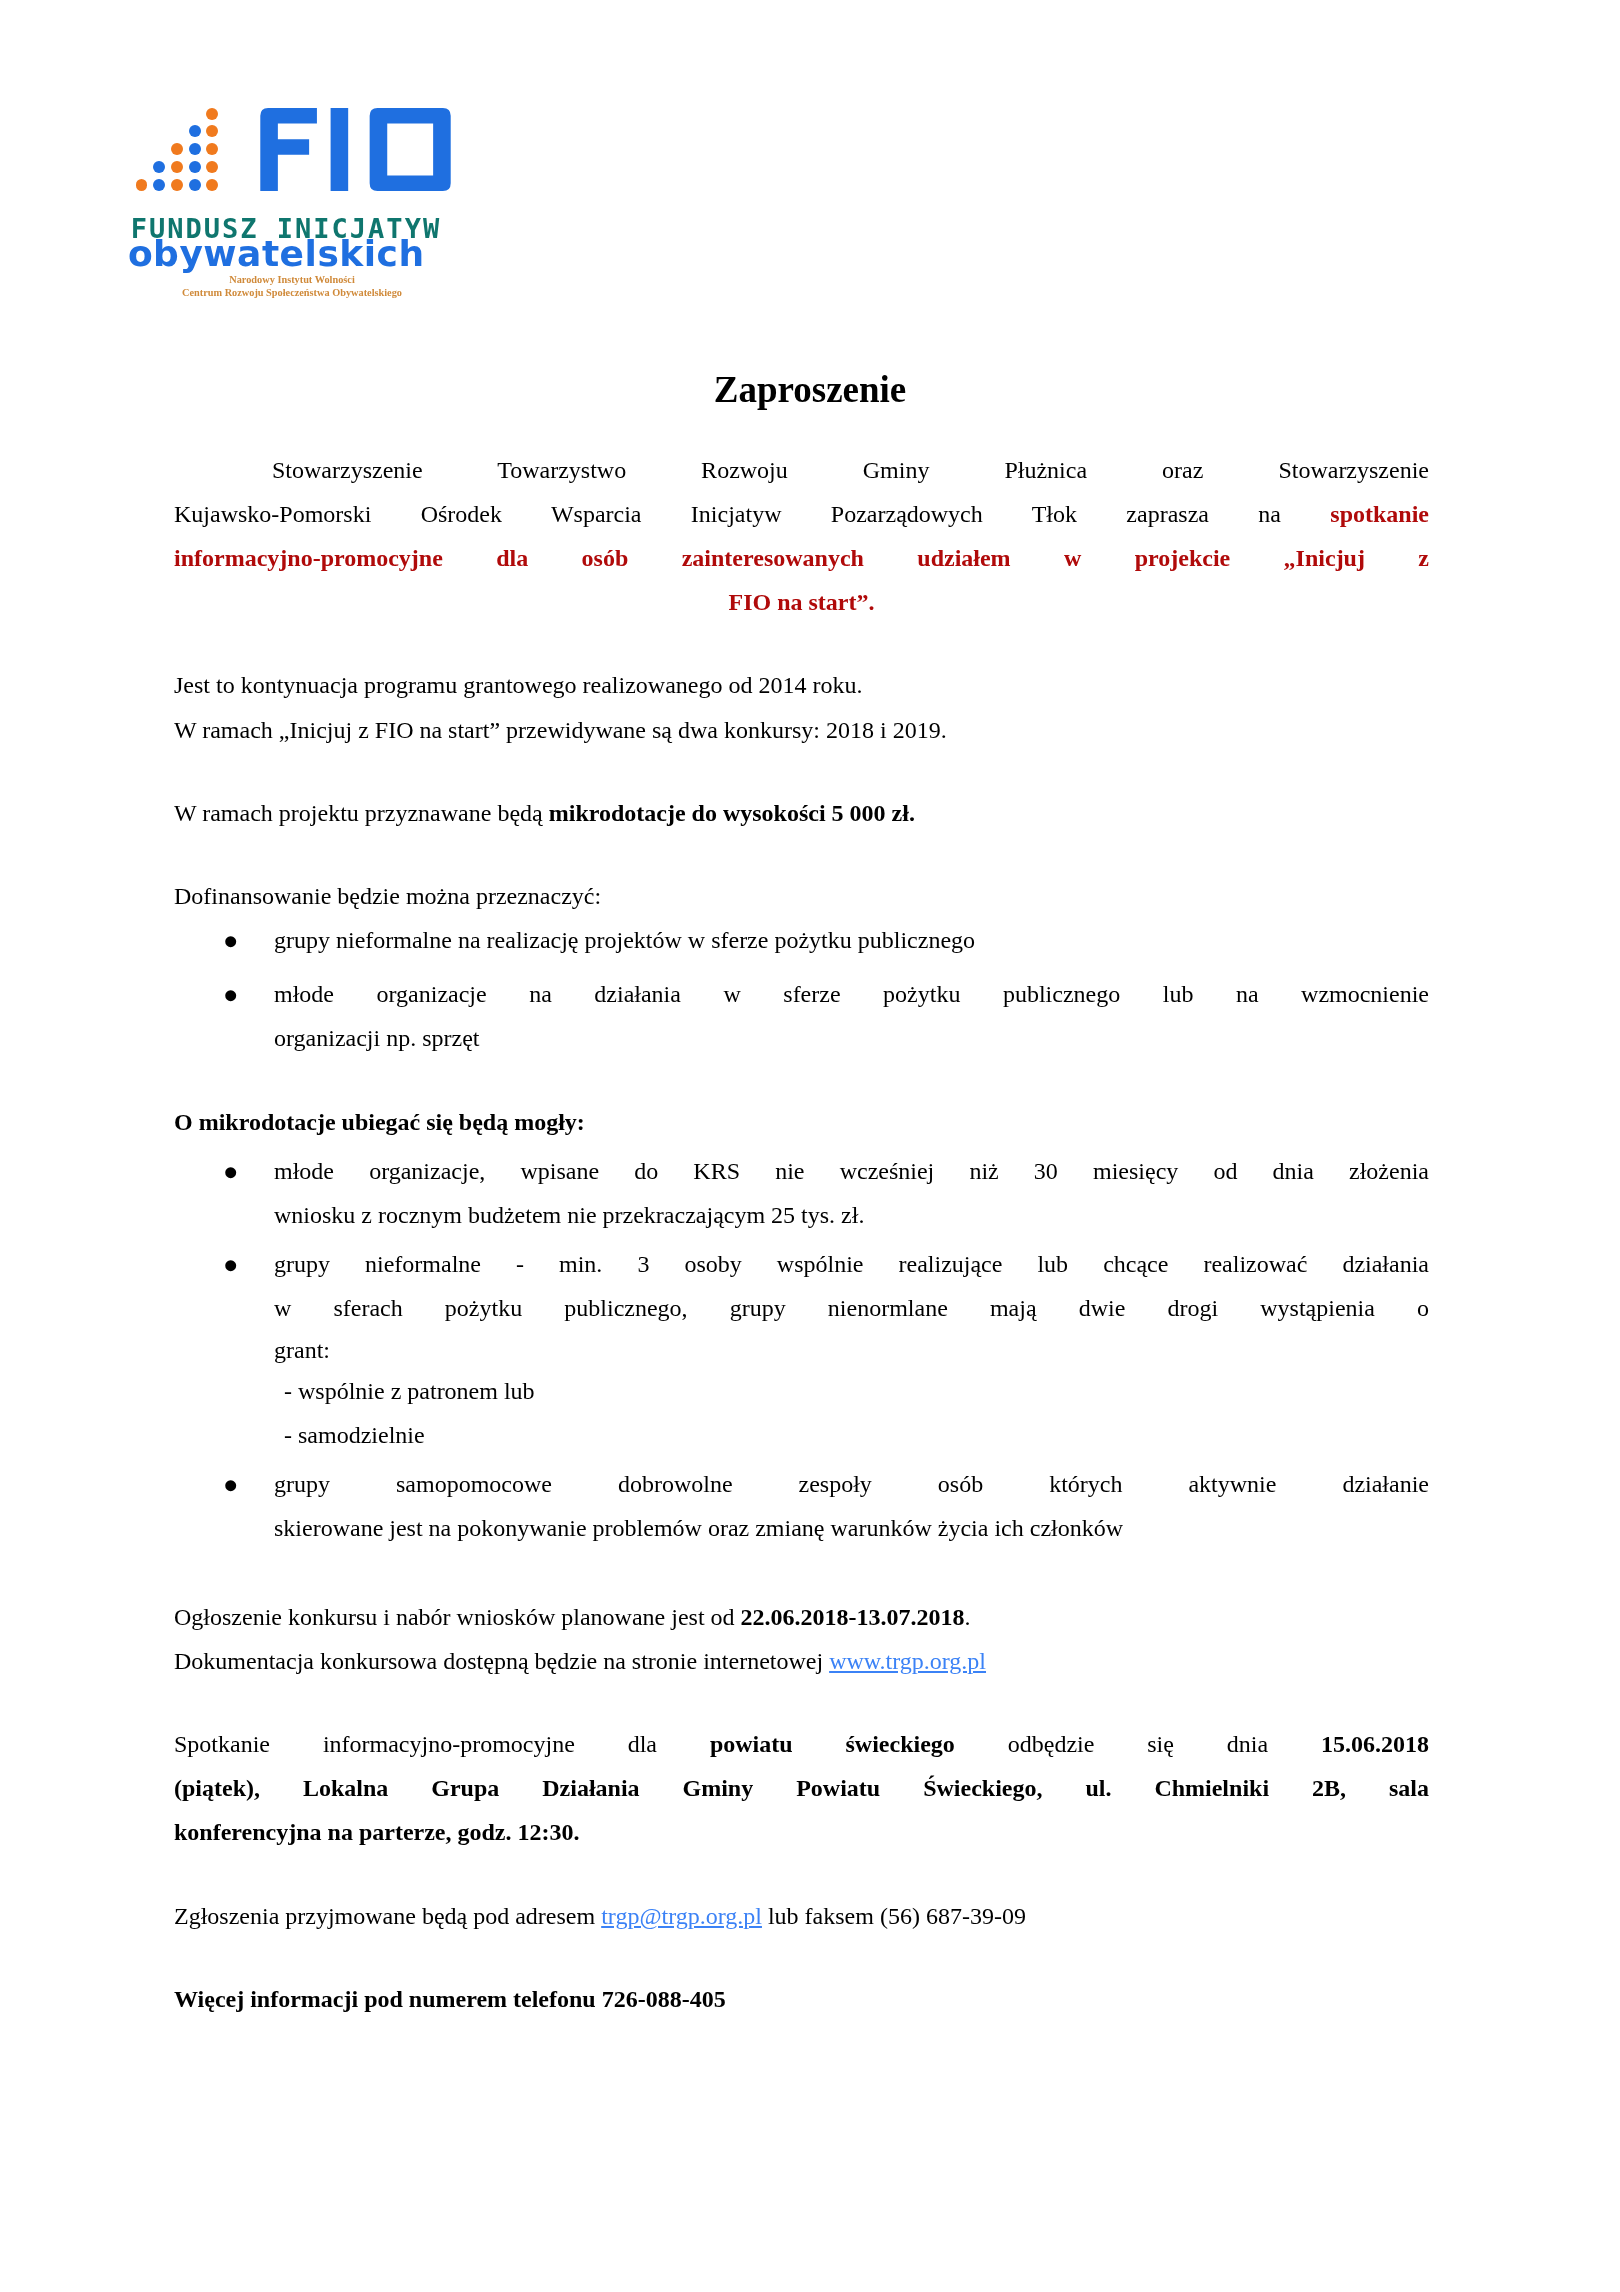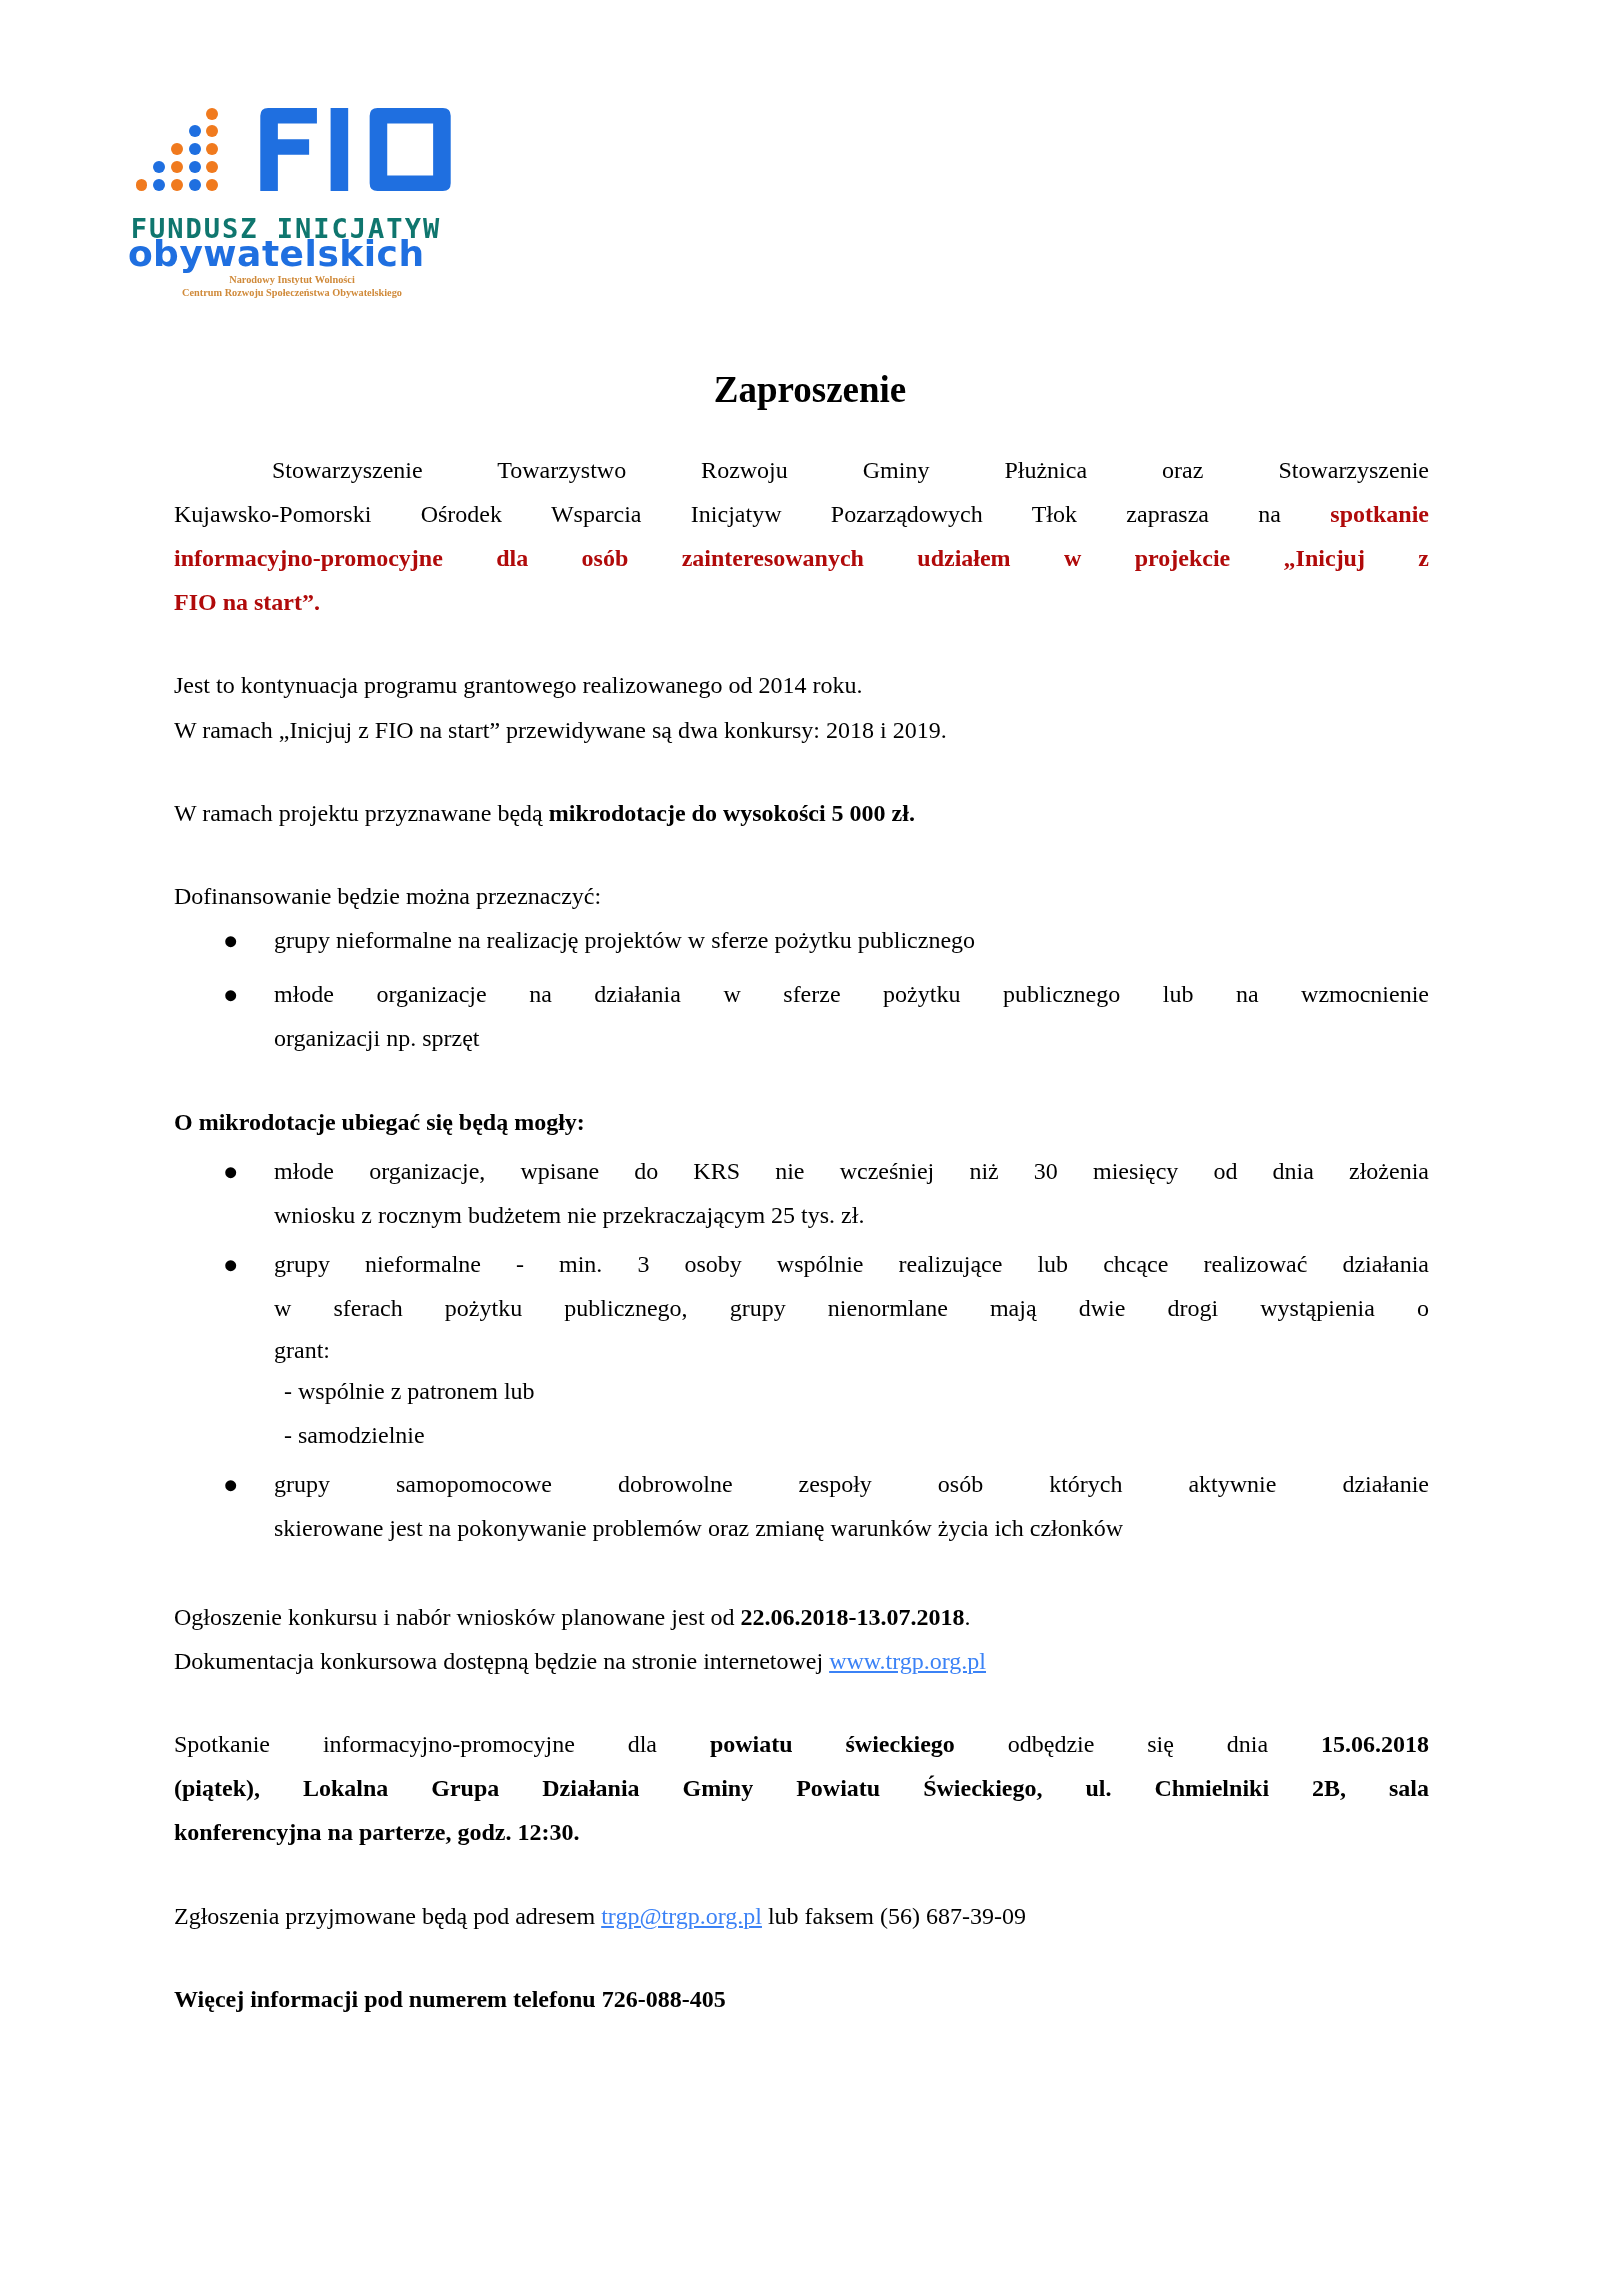--- a/index.html
+++ b/index.html
@@ -11,21 +11,21 @@
   .fio { position: absolute; left: 137px; top: 4.9px; width: 191px; height: 83px; }
   .logo-line1 { position: absolute; left: 7.8px; top: 112px; width: 314px; font-family: "DejaVu Sans Mono", monospace;
                 font-size: 27px; letter-spacing: 2px; color: #0f766e; font-weight: bold; white-space: nowrap; line-height: 1; }
   .logo-line2 { position: absolute; left: 4.9px; top: 133px; width: 323px; font-family: "DejaVu Sans", sans-serif;
                 font-size: 36px; font-weight: bold; color: #1f6fe0; white-space: nowrap; line-height: 1; letter-spacing: 0.5px; }
   .logo-small { position: absolute; left: 0; width: 338px; text-align: center; color: #d08a3a;
                 font-family: "Liberation Serif", serif; font-size: 10.3px; font-weight: bold; line-height: 1; white-space: nowrap; }
   .title { position: absolute; left: 0; width: 1620px; top: 368px; text-align: center; font-size: 37px; font-weight: bold; }
   .line { position: absolute; left: 174px; width: 1255px; font-size: 24px; line-height: 33px; white-space: nowrap; }
   .just { text-align: justify; text-align-last: justify; }
-  .red { color: #b00a0a; font-weight: bold; }
+  .red { color: #b00a0a; font-weight: bold; text-align: center; }
   b { font-weight: bold; }
   .bullet { position: absolute; left: 223px; font-size: 25.5px; line-height: 33px; }
   .ind { left: 274px; width: 1155px; }
   a.link { color: #3b82f6; text-decoration: underline; }
 </style>
 </head>
 <body>
 
 <div class="logo">
   <div class="dots">

